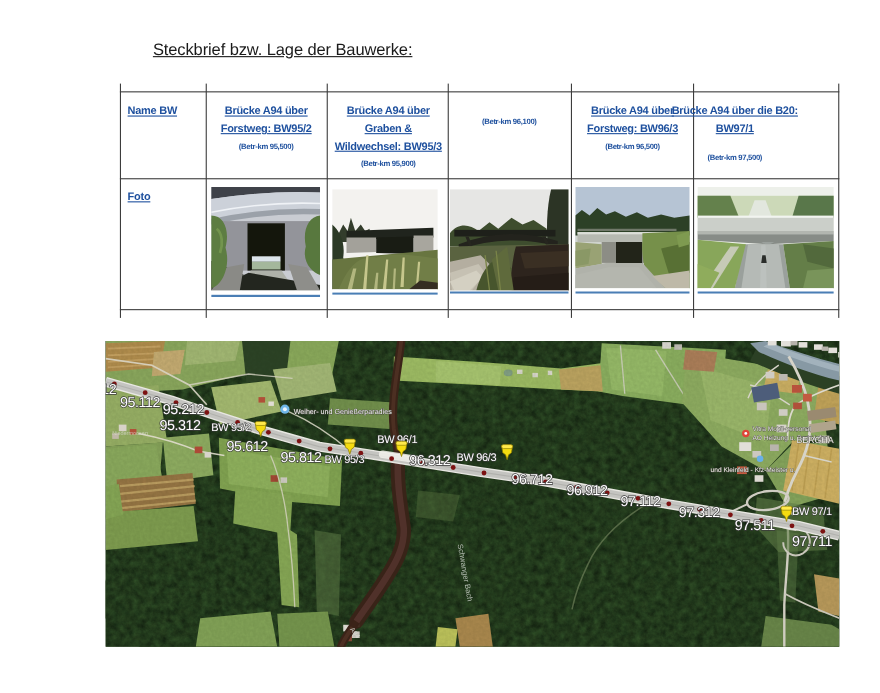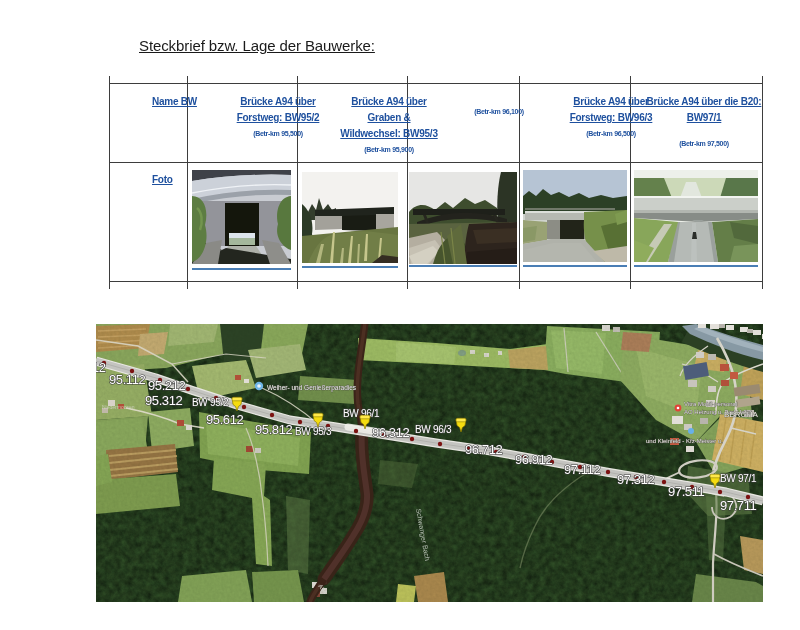--- a/index.html
+++ b/index.html
@@ -2,21 +2,21 @@
 <html><head>
 <meta charset="utf-8">
 <style>
   html,body{margin:0;padding:0;background:#fff;}
   body{width:800px;height:630px;position:relative;overflow:hidden;
        font-family:"Liberation Sans",sans-serif;}
   .abs{position:absolute;}
   .hline{position:absolute;background:#3d3d3d;height:1px;}
   .vline{position:absolute;background:#3d3d3d;width:1px;}
   .hdr{position:absolute;color:#1e509e;font-weight:bold;font-size:10px;
-       letter-spacing:-0.25px;line-height:16px;text-align:center;margin-left:36px;}
+       letter-spacing:-0.25px;line-height:16px;text-align:center;}
   .hdr u{text-decoration:underline;}
   .betr{font-size:7px;letter-spacing:-0.3px;text-decoration:none;display:block;}
   .photo{position:absolute;}
 </style>
 </head>
 <body>
 
 <div class="abs" style="left:106px;top:37px;font-size:15px;letter-spacing:-0.1px;color:#1a1a1a;text-decoration:underline;margin-left:33px;">Steckbrief bzw. Lage der Bauwerke:</div>
 
 <div class="vline" style="left:109px;top:76px;height:213px;"></div>
@@ -162,21 +162,21 @@
   <path d="M38,54 L14,92 L4,92 L30,54 Z" fill="#c6cab6"></path>
   <path d="M0,70 L20,78 L12,92 L0,92 Z" fill="#8fac5c"></path>
   <path d="M78,52 L124,49 L124,92 L84,92 Z" fill="#647e48"></path>
   <path d="M96,52 L124,56 L124,74 L100,68 Z" fill="#52693c"></path>
   <path d="M100,76 L124,74 L124,92 L96,92 Z" fill="#79945a"></path>
   <rect x="0" y="92" width="124" height="3" fill="#fff"></rect>
   <rect x="0" y="95" width="124" height="2" fill="#4a7eb5"></rect>
 </svg>
 </div>
 
-<div class="abs" style="left:96px;top:324px;">
+<div class="abs" style="left:96px;top:310px;">
 <svg width="667" height="278" viewBox="0 0 667 278" style="display:block">
   <defs>
     <filter id="forest" x="0" y="0" width="100%" height="100%" color-interpolation-filters="sRGB">
       <feTurbulence type="fractalNoise" baseFrequency="0.16" numOctaves="4" seed="7"></feTurbulence>
       <feColorMatrix type="matrix" values="0.13 0.055 0 0 0.05  0.19 0.11 0 0 0.085  0.095 0.055 0 0 0.042  0 0 0 0 1"></feColorMatrix>
     </filter>
     <filter id="speck" x="0" y="0" width="100%" height="100%" color-interpolation-filters="sRGB">
       <feTurbulence type="fractalNoise" baseFrequency="0.35" numOctaves="2" seed="23"></feTurbulence>
       <feColorMatrix type="matrix" values="0 0 0 0 0.04  0 0 0 0 0.09  0 0 0 0 0.03  0.5 0.5 0 0 0"></feColorMatrix>
     </filter>

